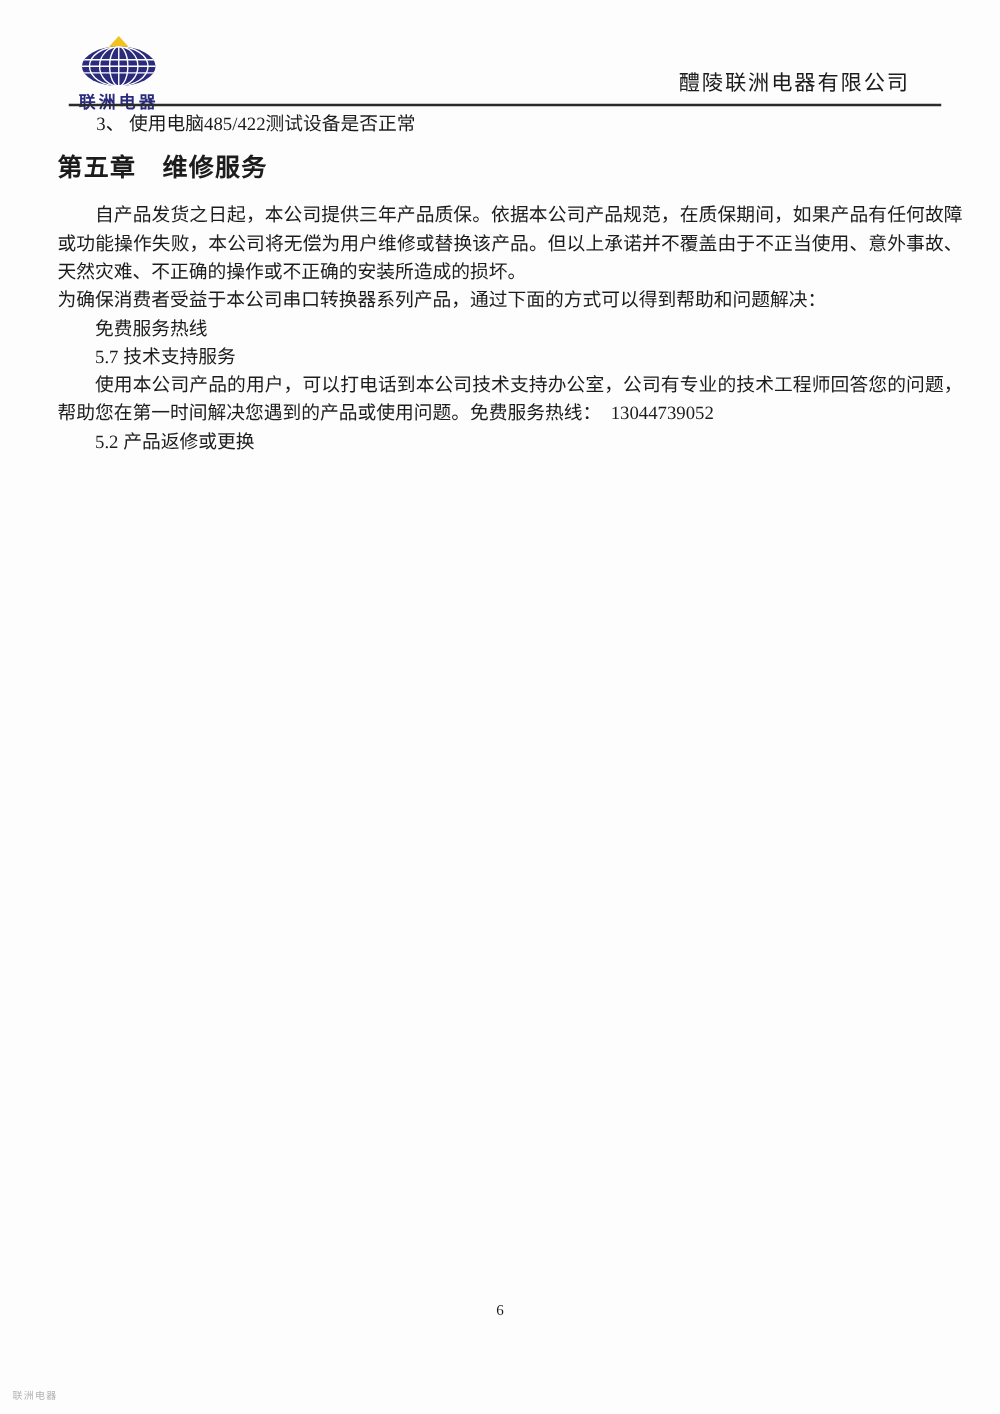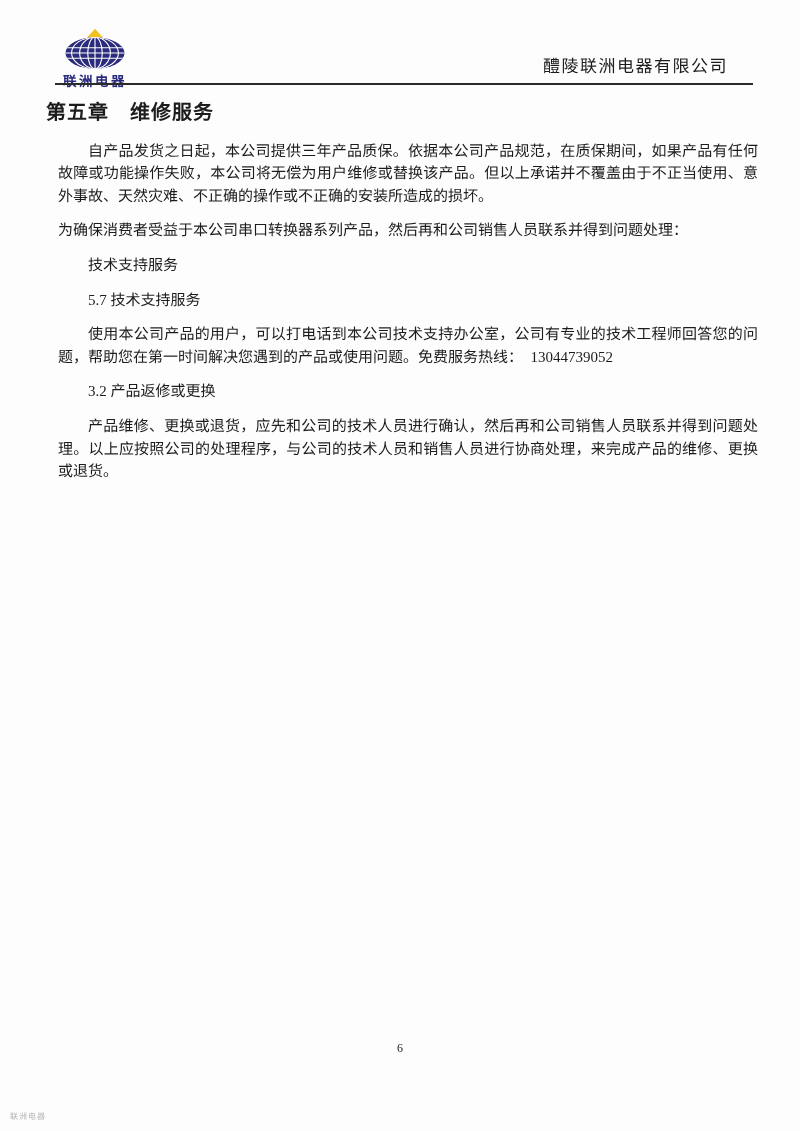--- a/index.html
+++ b/index.html
@@ -54,21 +54,21 @@
     font-size: 15px; line-height: 22.6px;
     text-align: justify;
   }
   .check-item { margin-left: 31px; }
   h1.chapter-title {
     font-size: 20px; font-weight: bold;
     letter-spacing: 1px;
     margin: 12px 0 16px 0;
     text-align: left;
   }
-  p.body-par { margin: 12px; }
+  p.body-par { margin: 0; }
   p.body-par.indent { text-indent: 2em; }
 
   
   .page-number {
     position: absolute; top: 1041px; left: 0;
     width: 800px; text-align: center;
     font-size: 12px; color: var(--text);
   }
   .watermark {
     position: absolute; left: 10px; top: 1110px;
@@ -100,30 +100,30 @@
         </g>
       </svg>
       <div class="logo-wordmark">联洲电器</div>
     </div>
     <div class="company-name">醴陵联洲电器有限公司</div>
     <div class="header-rule"></div>
   </header>
 
   <main>
     <div id="checklist">
+        <div class="check-item">3、 使用电脑485/422测试设备是否正常</div>
       </div>
     <h1 class="chapter-title">第五章　维修服务</h1>
     <div id="paragraphs">
         <p class="body-par indent">自产品发货之日起，本公司提供三年产品质保。依据本公司产品规范，在质保期间，如果产品有任何故障或功能操作失败，本公司将无偿为用户维修或替换该产品。但以上承诺并不覆盖由于不正当使用、意外事故、天然灾难、不正确的操作或不正确的安装所造成的损坏。</p>
-        <p class="body-par">为确保消费者受益于本公司串口转换器系列产品，然后再和公司销售人员联系并得到问题处理：</p>
-        <p class="body-par indent">技术支持服务</p>
+        <p class="body-par">为确保消费者受益于本公司串口转换器系列产品，通过下面的方式可以得到帮助和问题解决：</p>
+        <p class="body-par indent">免费服务热线</p>
         <p class="body-par indent">5.7 技术支持服务</p>
         <p class="body-par indent">使用本公司产品的用户，可以打电话到本公司技术支持办公室，公司有专业的技术工程师回答您的问题，帮助您在第一时间解决您遇到的产品或使用问题。免费服务热线：　13044739052</p>
-        <p class="body-par indent">3.2 产品返修或更换</p>
-        <p class="body-par indent">产品维修、更换或退货，应先和公司的技术人员进行确认，然后再和公司销售人员联系并得到问题处理。以上应按照公司的处理程序，与公司的技术人员和销售人员进行协商处理，来完成产品的维修、更换或退货。</p>
+        <p class="body-par indent">5.2 产品返修或更换</p>
       </div>
   </main>
 
   <footer>
     <div class="page-number">6</div>
     <div class="watermark">联洲电器</div>
   </footer>
 
 </div>
 

